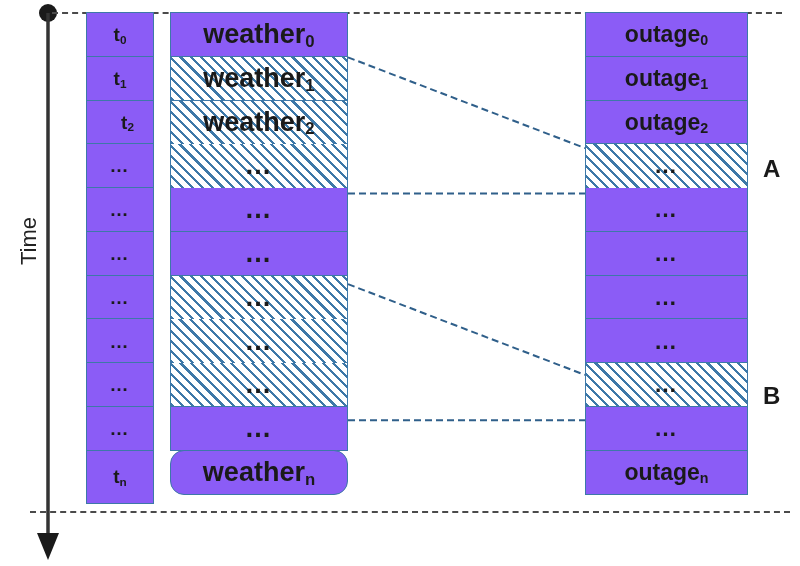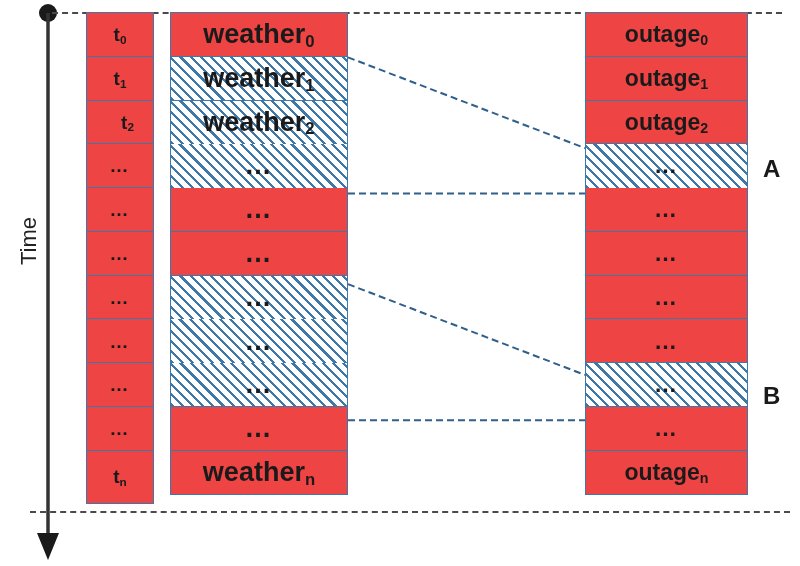--- a/index.html
+++ b/index.html
@@ -45,21 +45,21 @@
 
   
   .column {
     position: absolute;
     box-sizing: border-box;
   }
   .cell {
     position: relative;
     box-sizing: border-box;
     border: 1.6px solid #3d78a8;
-    background: #ef4444;
+    background: #8b5cf6;
     display: flex;
     align-items: center;
     justify-content: center;
     overflow: hidden;
     margin-top: -1.6px;
   }
   .cell:first-child { margin-top: 0; }
 
   .cell .cell-text {
     position: relative;
@@ -194,21 +194,21 @@
         <div class="hatch"></div>
         <span class="cell-text ellipsis">…</span>
       </div>
       <div class="cell hatched" style="height: 45.3636px;">
         <div class="hatch"></div>
         <span class="cell-text ellipsis">…</span>
       </div>
       <div class="cell" style="height: 45.3636px;">
         <span class="cell-text ellipsis">…</span>
       </div>
-      <div class="cell" style="height: 45.3636px;">
+      <div class="cell" style="height: 45.3636px; border-radius: 14px;">
         <span class="cell-text">weather<sub>n</sub></span>
       </div>
     </div>
   <div class="column" id="col-outage" style="left:585px; top:12px; width:163px; height:499px;">
       <div class="cell" style="height: 45.3636px;">
         <span class="cell-text">outage<sub>0</sub></span>
       </div>
       <div class="cell" style="height: 45.3636px;">
         <span class="cell-text">outage<sub>1</sub></span>
       </div>

